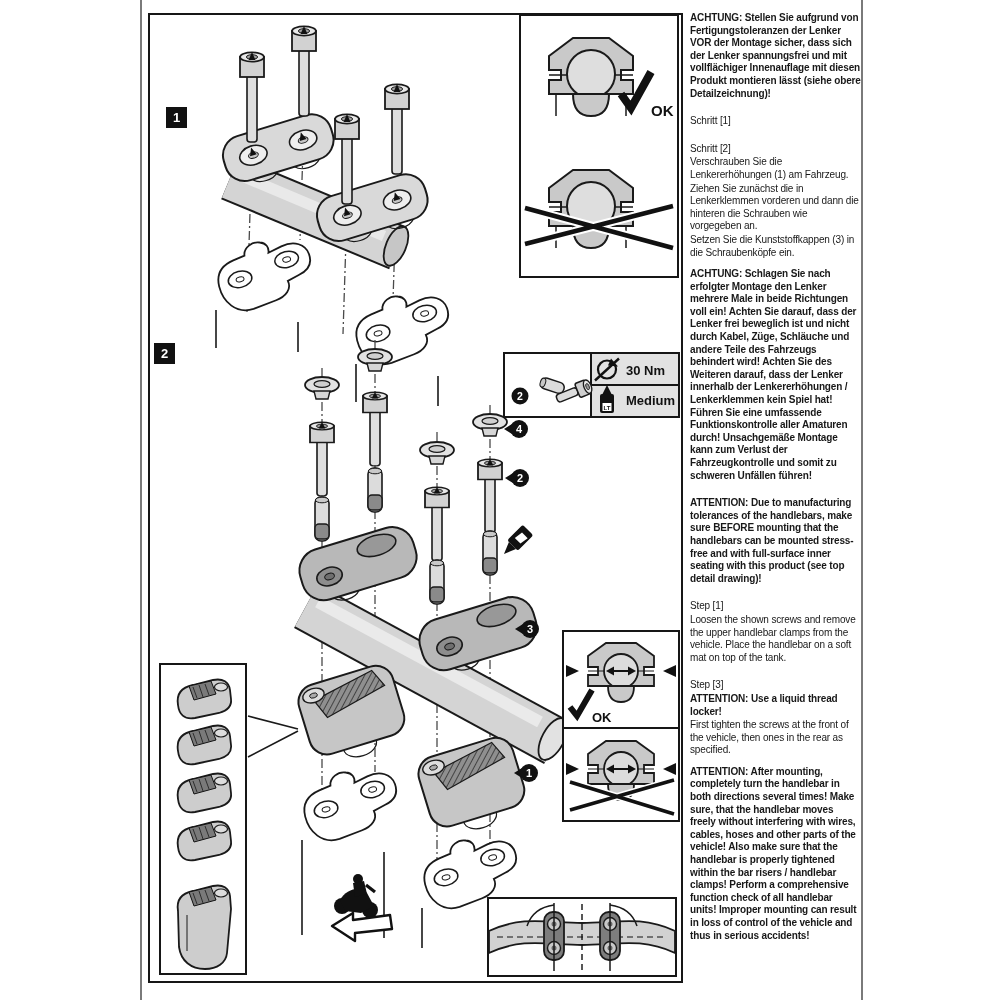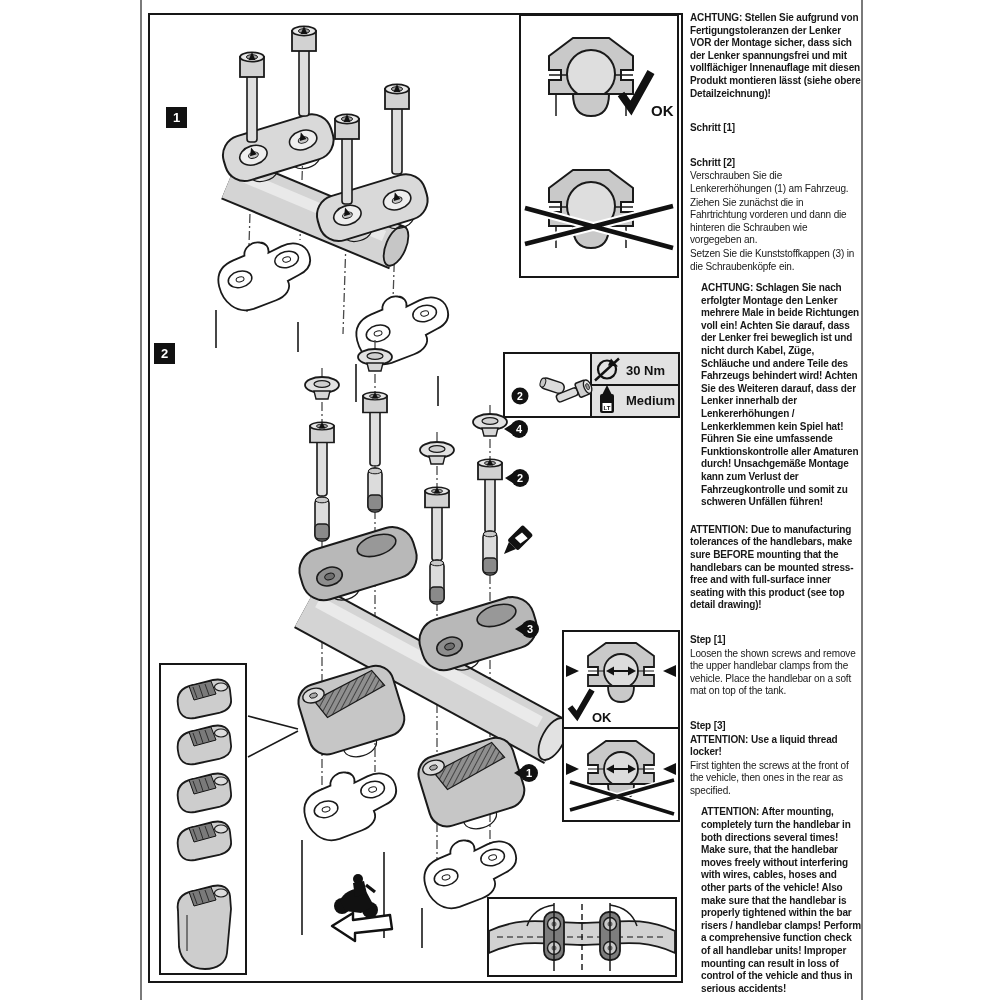--- a/index.html
+++ b/index.html
@@ -5,22 +5,22 @@
   html,body{margin:0;padding:0;background:#fff;}
   body{width:1000px;height:1000px;position:relative;font-family:"Liberation Sans",sans-serif;color:#1a1a1a;overflow:hidden;}
   .vrule{position:absolute;top:0;bottom:0;width:2px;background:#7a7a7a;}
   .main-box{position:absolute;left:148px;top:13px;width:535px;height:970px;border:2px solid #161616;box-sizing:border-box;background:#fff;}
   .inset{position:absolute;border:2px solid #161616;background:#fff;box-sizing:border-box;}
   .step-badge{position:absolute;width:21px;height:21px;background:#111;color:#fff;
     font:bold 13px/21px "Liberation Sans",sans-serif;text-align:center;z-index:6;}
   .text-column{position:absolute;left:690px;top:12px;width:171px;letter-spacing:-0.15px;}
   .text-column p{margin:0 0 1px 0;font-size:10px;line-height:12.6px;color:#181818;}
   .text-column p.b{font-weight:bold;}
-  .text-column p.h{font-weight:bold;margin-top:22px;}
-  .text-column p.gap{margin-top:9px;margin-left:11px;}
+  .text-column p.h{font-weight:normal;margin-top:15px;}
+  .text-column p.gap{margin-top:9px;}
   .en-block{margin-top:15px;}
   svg{display:block;}
   .diag-svg{position:absolute;left:0;top:0;z-index:2;}
   .ln{stroke:#1a1a1a;fill:none;}
   .dd{stroke:#4a4a4a;stroke-width:1.3;fill:none;stroke-dasharray:9 3 2 3;}
 </style>
 </head>
 <body>
 
 <div class="vrule" style="left:140px;"></div>
@@ -392,21 +392,21 @@
   </g>
 </svg>
 </div>
 
 <div class="text-column">
   <div>
     <p class="b">ACHTUNG: Stellen Sie aufgrund von Fertigungstoleranzen der Lenker VOR der Montage sicher, dass sich der Lenker spannungsfrei und mit vollflächiger Innenauflage mit diesen Produkt montieren lässt (siehe obere Detailzeichnung)!</p>
     <p class="h">Schritt [1]</p>
     <p class="h">Schritt [2]</p>
     <p>Verschrauben Sie die Lenkererhöhungen (1) am Fahrzeug.</p>
-    <p>Ziehen Sie zunächst die in Fahrtrichtung vorderen und dann die hinteren die Schrauben wie vorgegeben an.</p>
+    <p>Ziehen Sie zunächst die in Lenkerklemmen vorderen und dann die hinteren die Schrauben wie vorgegeben an.</p>
     <p>Setzen Sie die Kunststoffkappen (3) in die Schraubenköpfe ein.</p>
     <p class="b gap">ACHTUNG: Schlagen Sie nach erfolgter Montage den Lenker mehrere Male in beide Richtungen voll ein! Achten Sie darauf, dass der Lenker frei beweglich ist und nicht durch Kabel, Züge, Schläuche und andere Teile des Fahrzeugs behindert wird! Achten Sie des Weiteren darauf, dass der Lenker innerhalb der Lenkererhöhungen / Lenkerklemmen kein Spiel hat! Führen Sie eine umfassende Funktionskontrolle aller Amaturen durch! Unsachgemäße Montage kann zum Verlust der Fahrzeugkontrolle und somit zu schweren Unfällen führen!</p>
   </div>
   <div class="en-block">
     <p class="b">ATTENTION: Due to manufacturing tolerances of the handlebars, make sure BEFORE mounting that the handlebars can be mounted stress-free and with full-surface inner seating with this product (see top detail drawing)!</p>
     <p class="h">Step [1]</p>
     <p>Loosen the shown screws and remove the upper handlebar clamps from the vehicle. Place the handlebar on a soft mat on top of the tank.</p>
     <p class="h">Step [3]</p>
     <p class="b">ATTENTION: Use a liquid thread locker!</p>
     <p>First tighten the screws at the front of the vehicle, then ones in the rear as specified.</p>

